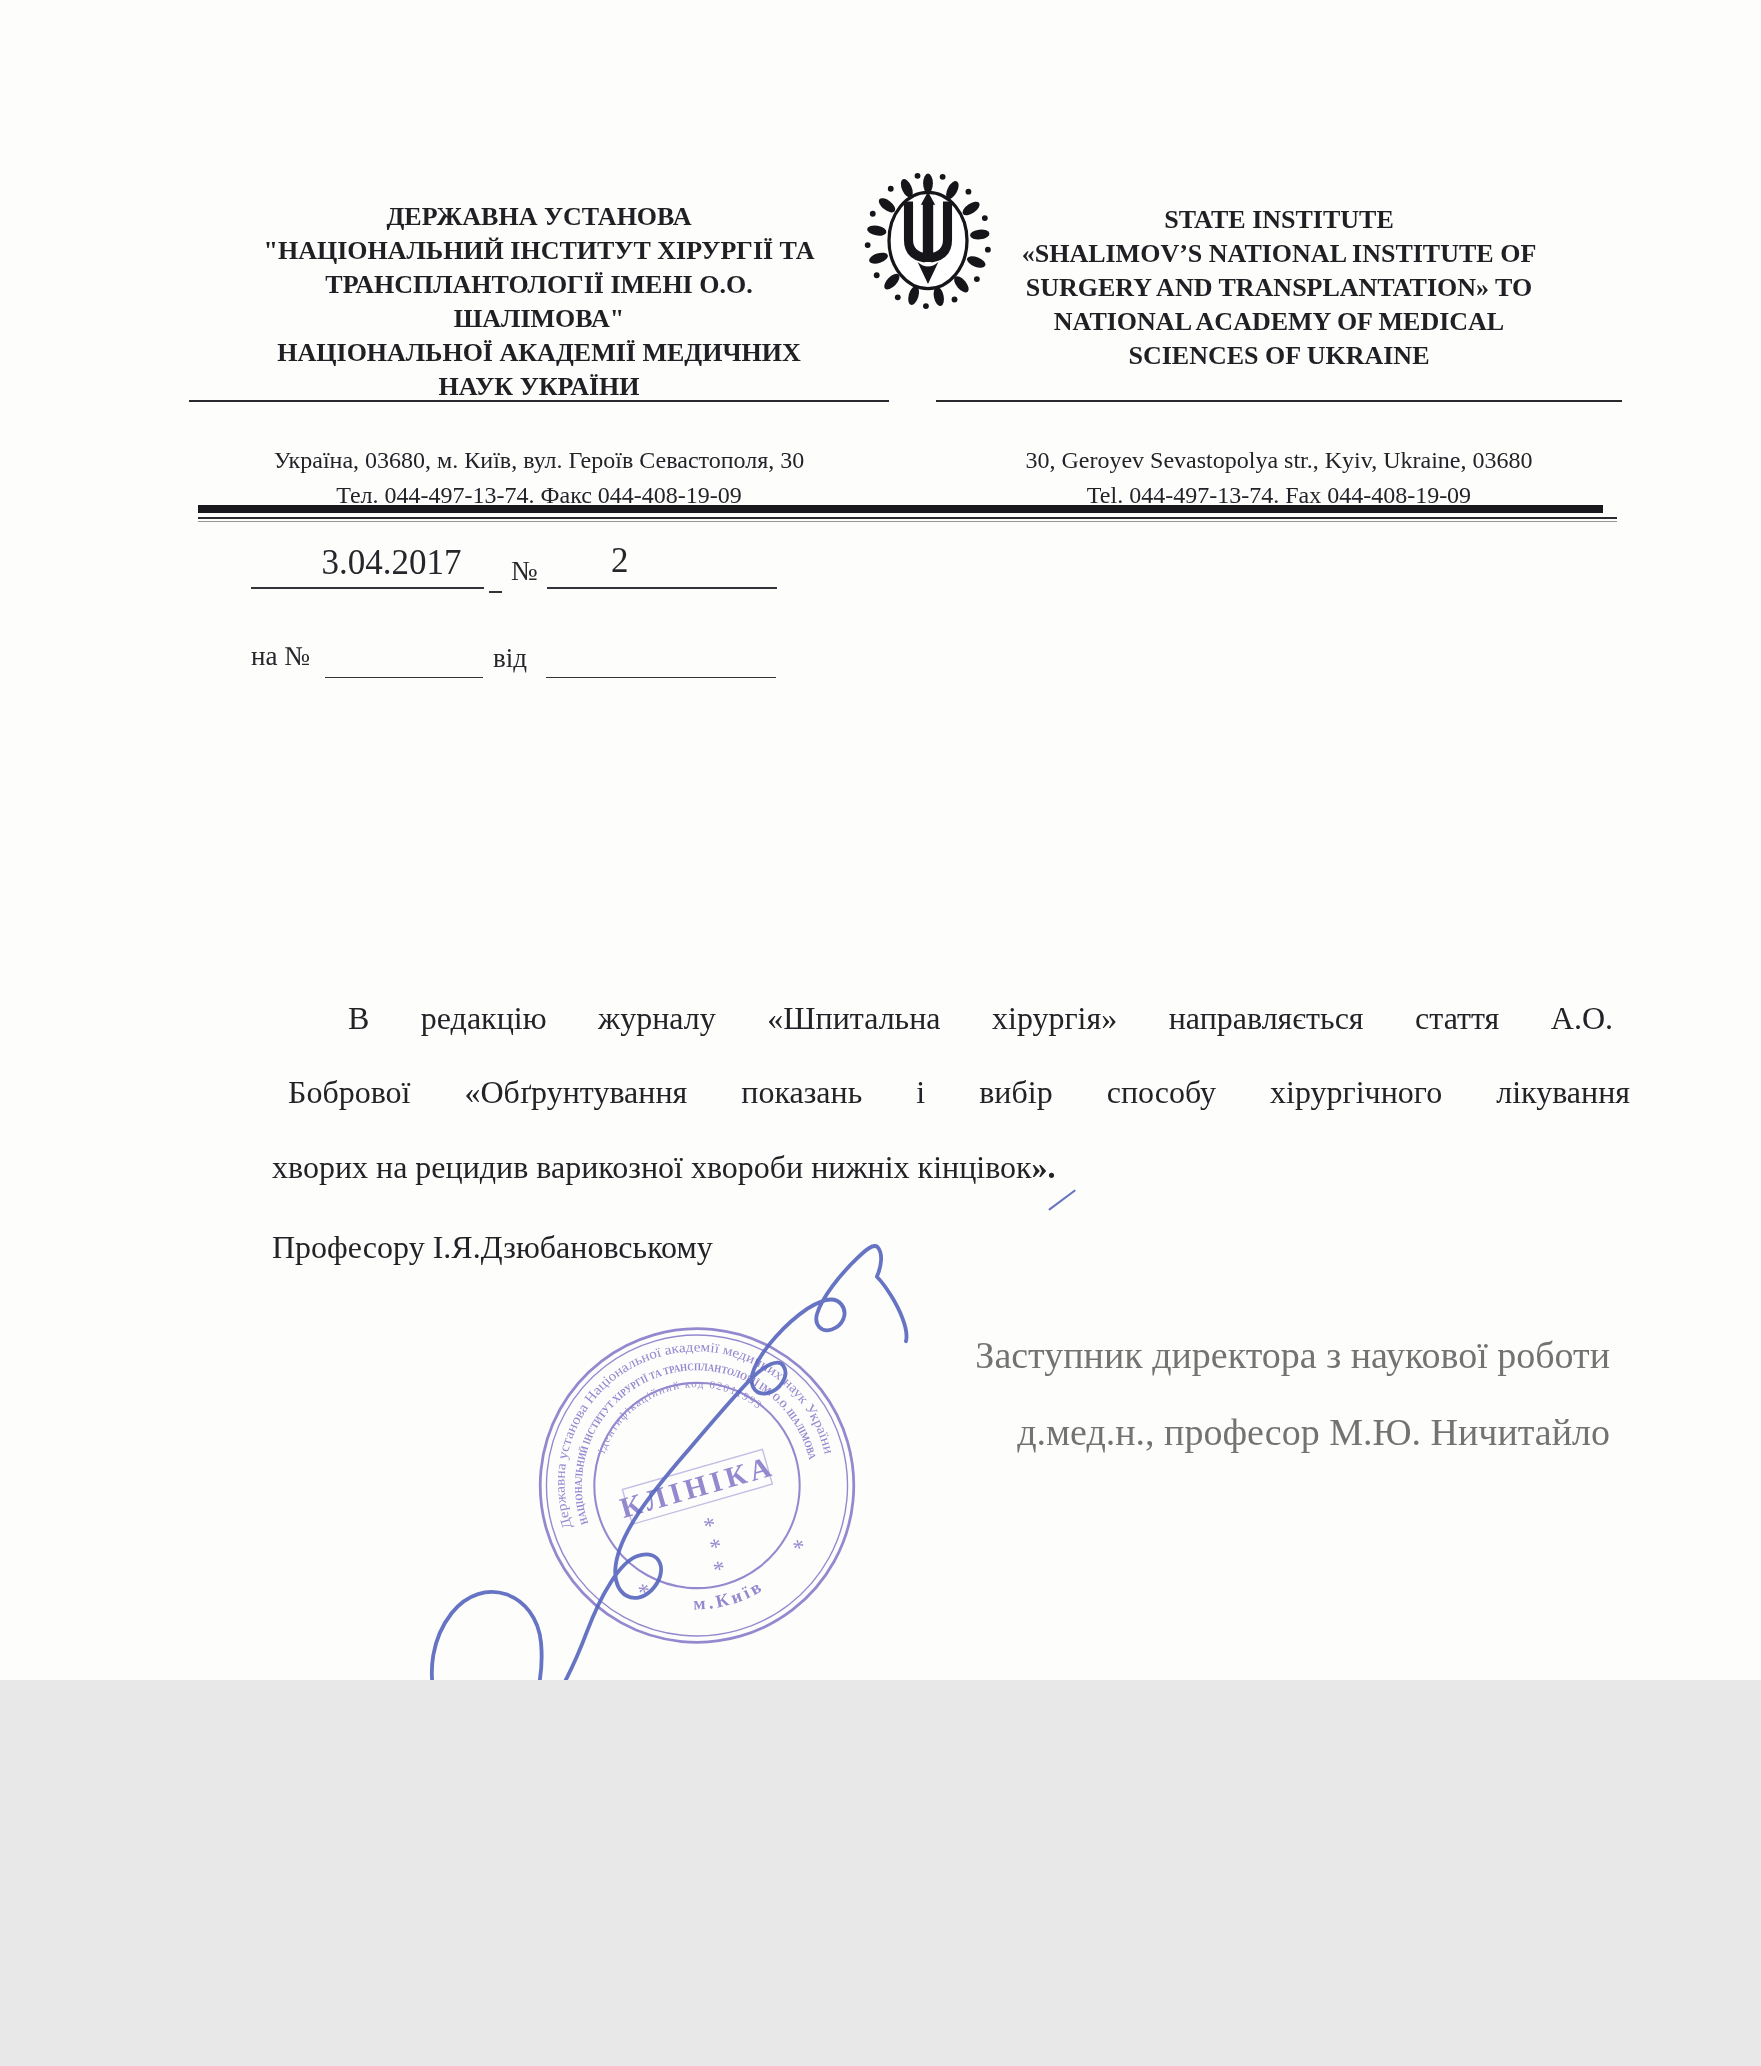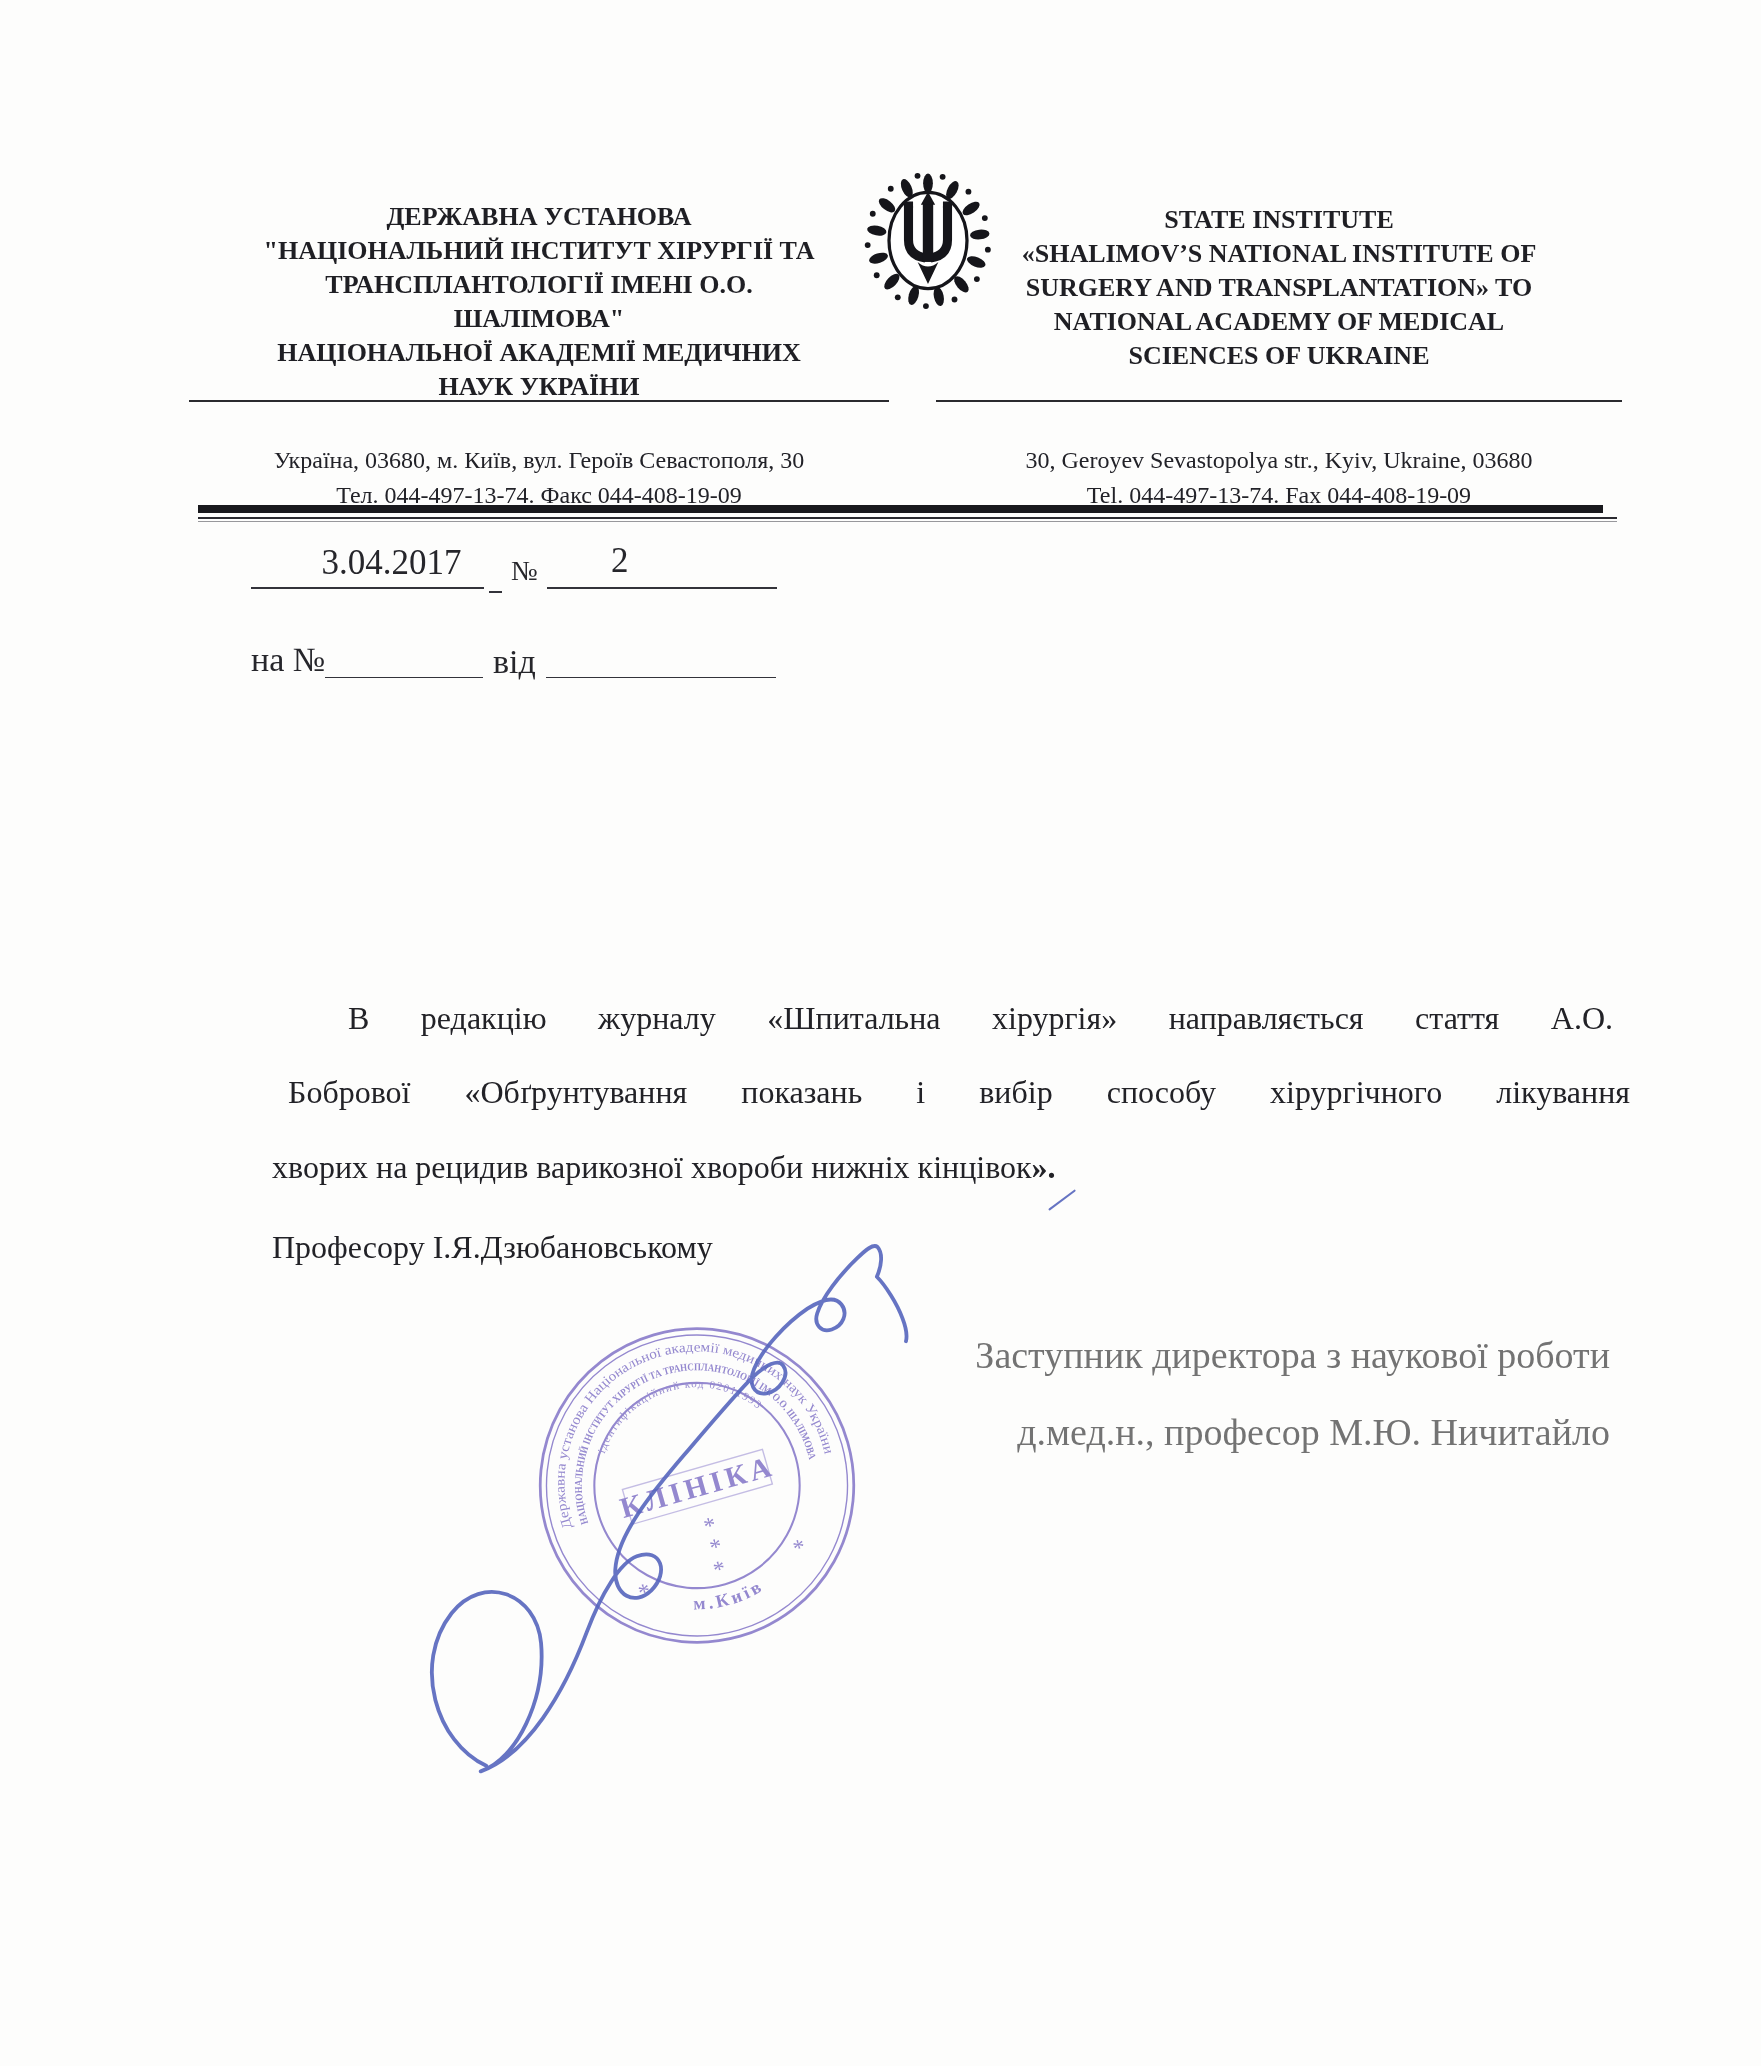--- a/index.html
+++ b/index.html
@@ -1,18 +1,18 @@
 <!DOCTYPE html>
 <html style="font-size:11px"><head>
 <meta charset="utf-8">
 <style>
   html,body{margin:0;padding:0;background:#e8e8e8;}
   .page{
     position:relative;
-    width:1761px;height:2066px;
+    width:1761px;height:1680px;
     background:#fefefdf7;
     background-color:#fdfdfc;
     font-family:"Liberation Serif","DejaVu Serif",serif;
     color:#26262b;
     overflow:hidden;
   }
   .abs{position:absolute;}
   
   .hdr-col{font-weight:bold;font-size:26px;line-height:34px;text-align:center;color:#1f1f24;}
   .hdr-col div{white-space:nowrap;}
@@ -27,21 +27,21 @@
   .addr.r{left:936px;top:443px;width:686px;}
   
   .bar{left:198px;top:505px;width:1405px;height:8.3px;background:#19191d;}
   .thin1{left:198px;top:517px;width:1419px;height:2.1px;background:#2a2a30;}
   .thin2{left:198px;top:521px;width:1419px;height:1.4px;background:#55555c;opacity:.6;}
   
   .ul{border-bottom:2.1px solid #33333a;height:0;}
   .ref-date{left:298px;top:543px;width:187px;font-size:35px;text-align:center;}
   .ref-no{left:511px;top:555px;font-size:28px;}
   .ref-num{left:611px;top:541px;font-size:35px;}
-  .ref-label{font-size:34px;}
+  .ref-label{font-size:27px;}
   
   .body-line{left:272px;width:1342px;font-size:32px;line-height:40px;color:#222227;}
   .jst{text-align:justify;text-align-last:justify;}
   .b{font-weight:bold;}
   
   .sig-line{right:151px;font-size:38px;color:#737373;text-align:right;white-space:nowrap;}
   
   .emblem{left:863px;top:169px;width:130px;height:143px;}
   
   .stamp{left:534px;top:1319px;width:326px;height:333px;opacity:.8;}

